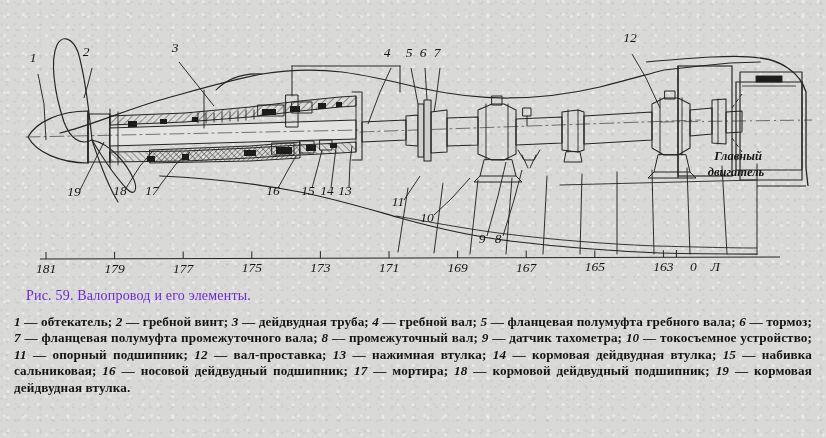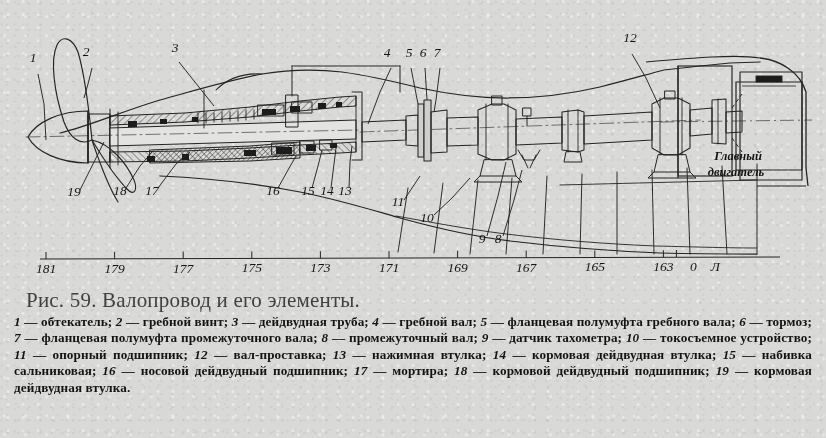--- a/index.html
+++ b/index.html
@@ -22,22 +22,22 @@
       radial-gradient(circle at 54% 12%, rgba(255,255,255,.5) 0 1px, transparent 2px),
       radial-gradient(circle at 22% 88%, rgba(255,255,255,.45) 0 1px, transparent 2px);
     background-size:13px 11px,17px 15px,11px 13px,19px 17px,15px 13px,21px 19px;
     opacity:.85;
   }
   #figure{position:absolute;left:0;top:0;width:826px;height:285px;}
   #caption-block{position:absolute;left:0;top:284px;width:826px;}
 
   .fig-title{
     position:absolute;left:26px;top:4px;
-    font-size:21px;letter-spacing:.2px;
-    color:#404040;
+    font-size:14px;letter-spacing:.2px;
+    color:#6d28d9;
     white-space:nowrap;
   }
   .legend{
     position:absolute;left:14px;top:30px;width:798px;
     font-size:13.2px;line-height:16.4px;
     text-align:justify;
     color:#141414;
     font-weight:bold;
     letter-spacing:.1px;
   }

